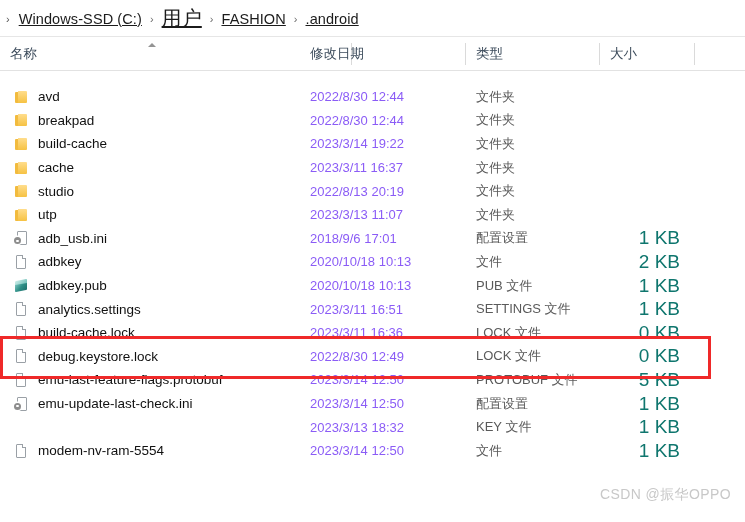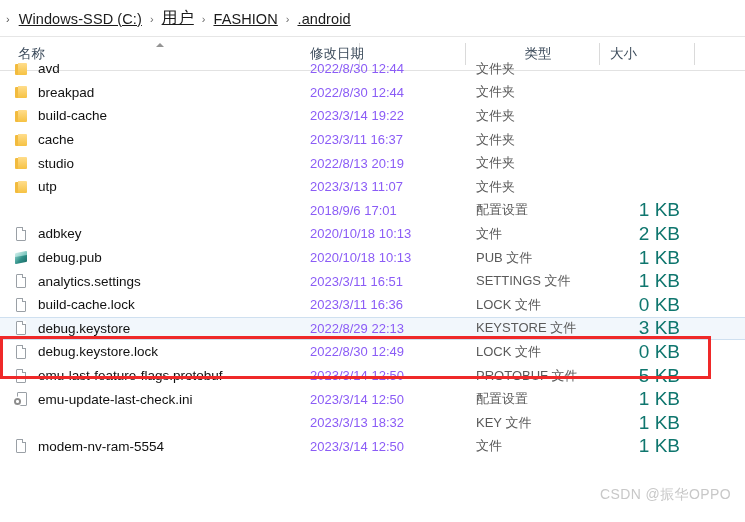--- a/index.html
+++ b/index.html
@@ -26,21 +26,21 @@
     box-sizing:border-box;
   }
   .breadcrumb-bar:after{
     content:"";position:absolute;left:0;right:0;bottom:0;height:1px;
     background:#e6e6e6;
   }
   .crumb{
     font-size:14.5px;color:#1b1b1b;
     padding:0 3px;white-space:nowrap;letter-spacing:.1px;text-decoration:underline;
   }
-  .crumb.cn{font-size:16px;}
+  .crumb.cn{font-size:20px;}
   .crumb-sep{
     color:#6b6b6b;font-size:11px;padding:0 5px;
     display:flex;align-items:center;line-height:1;
     transform:translateY(1px);
   }
   .crumb-sep.lead{padding-left:4px;padding-right:6px;color:#555;}
 
   
   .col-header{
     position:absolute;left:0;top:37px;width:745px;height:34px;
@@ -54,37 +54,37 @@
     position:absolute;top:0;height:34px;
     display:flex;align-items:center;
     font-size:13.5px;color:#3d4c5c;
     box-sizing:border-box;
     padding-left:10px;
     white-space:nowrap;
   }
   .col-head .divider{
     position:absolute;right:0;top:6px;bottom:6px;width:1px;background:#dadada;
   }
-  .hc-name{left:8px;width:352px;}
+  .hc-name{left:0;width:352px;}
   .hc-date{left:300px;width:166px;}
-  .hc-type{left:466px;width:134px;justify-content:center;}
+  .hc-type{left:466px;width:134px;}
   .hc-size{left:600px;width:95px;align-items:center;}
   .hc-tail{left:695px;width:50px;}
   .sort-caret{
     position:absolute;left:148px;top:6px;
     width:0;height:0;
     border-left:4px solid transparent;
     border-right:4px solid transparent;
     border-bottom:4px solid #707070;
     opacity:.75;
   }
 
   
   .file-list{
-    position:absolute;left:0;top:57px;width:745px;height:430px;
+    position:absolute;left:0;top:85px;width:745px;height:430px;
   }
   .row{
     position:relative;
     height:23.6px;
     display:flex;align-items:center;
     box-sizing:border-box;
     font-size:13.5px;
     color:#101010;
   }
   .row.selected{
@@ -262,37 +262,43 @@
       <div class="row">
         <div class="cell c-name">
           <span class="icon ic-folder"></span>
           <span class="nm">utp</span>
         </div>
         <div class="cell c-date">2023/3/13 11:07</div>
         <div class="cell c-type">文件夹</div>
         <div class="cell c-size"></div>
       </div>
       <div class="row">
+        <div class="cell c-name">
+          <span class="icon ic-ini">
+            <span class="gearhole"></span>
+          </span>
+          <span class="nm">adb_usb.ini</span>
+        </div>
         <div class="cell c-date">2018/9/6 17:01</div>
         <div class="cell c-type">配置设置</div>
         <div class="cell c-size">1 KB</div>
       </div>
       <div class="row">
         <div class="cell c-name">
           <span class="icon ic-file"></span>
           <span class="nm">adbkey</span>
         </div>
         <div class="cell c-date">2020/10/18 10:13</div>
         <div class="cell c-type">文件</div>
         <div class="cell c-size">2 KB</div>
       </div>
       <div class="row">
         <div class="cell c-name">
           <span class="icon ic-pub"></span>
-          <span class="nm">debug.pub</span>
+          <span class="nm">adbkey.pub</span>
         </div>
         <div class="cell c-date">2020/10/18 10:13</div>
         <div class="cell c-type">PUB 文件</div>
         <div class="cell c-size">1 KB</div>
       </div>
       <div class="row">
         <div class="cell c-name">
           <span class="icon ic-file"></span>
           <span class="nm">analytics.settings</span>
         </div>
@@ -301,29 +307,20 @@
         <div class="cell c-size">1 KB</div>
       </div>
       <div class="row">
         <div class="cell c-name">
           <span class="icon ic-file"></span>
           <span class="nm">build-cache.lock</span>
         </div>
         <div class="cell c-date">2023/3/11 16:36</div>
         <div class="cell c-type">LOCK 文件</div>
         <div class="cell c-size">0 KB</div>
-      </div>
-      <div class="row selected">
-        <div class="cell c-name">
-          <span class="icon ic-file"></span>
-          <span class="nm">debug.keystore</span>
-        </div>
-        <div class="cell c-date">2022/8/29 22:13</div>
-        <div class="cell c-type">KEYSTORE 文件</div>
-        <div class="cell c-size">3 KB</div>
       </div>
       <div class="row">
         <div class="cell c-name">
           <span class="icon ic-file"></span>
           <span class="nm">debug.keystore.lock</span>
         </div>
         <div class="cell c-date">2022/8/30 12:49</div>
         <div class="cell c-type">LOCK 文件</div>
         <div class="cell c-size">0 KB</div>
       </div>

